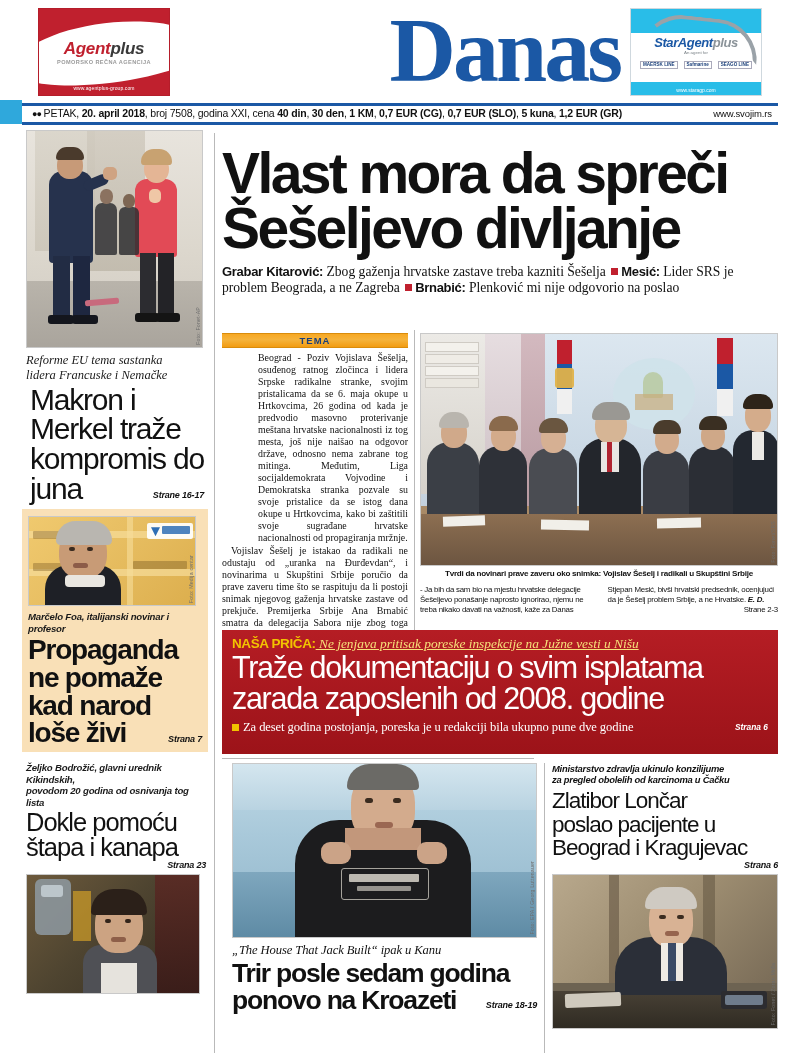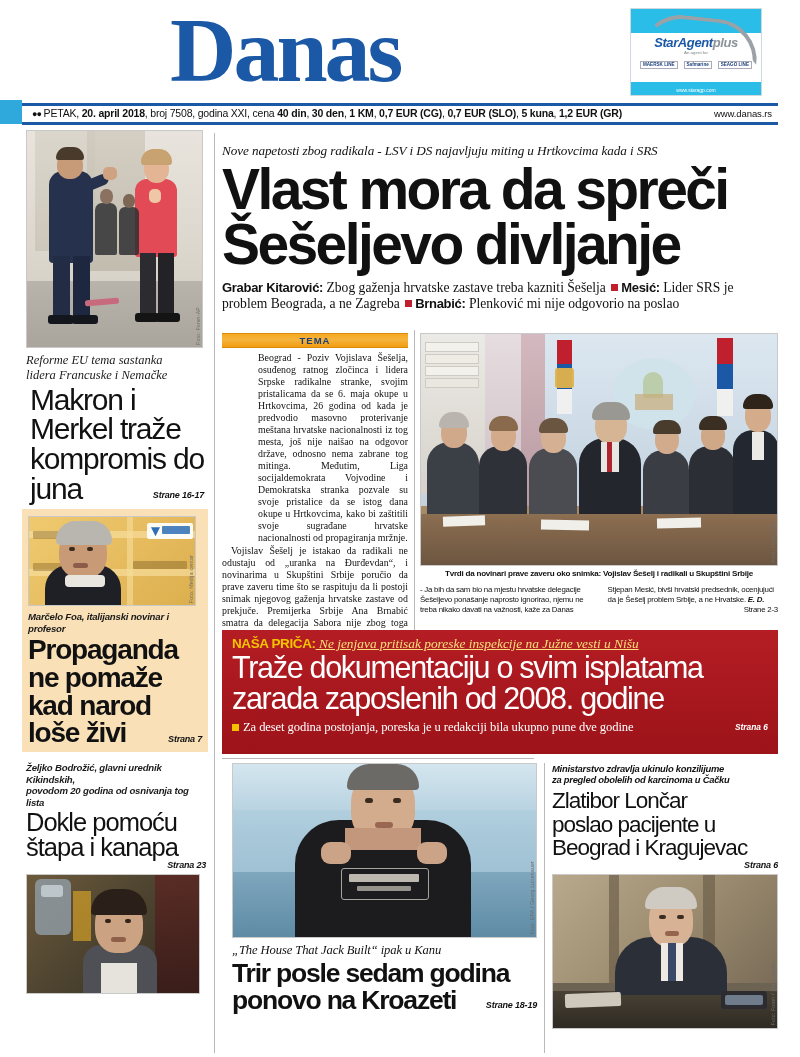--- a/index.html
+++ b/index.html
@@ -31,21 +31,21 @@
     font-size:5.6px;letter-spacing:.4px;color:#9b9b9b;font-weight:bold;
   }
   .logo-left .ap-url{
     position:absolute;left:0;bottom:4px;width:130px;text-align:center;
     font-size:5px;color:#ffffff;letter-spacing:.1px;
   }
   .masthead-title{
     position:absolute;left:170px;top:2px;width:450px;height:96px;
     font-family:"Liberation Serif", serif;font-weight:bold;
     font-size:92px;line-height:96px;color:#1b58a5;letter-spacing:-3px;
-    text-align:left;
+    text-align:right;
   }
   .logo-right{
     position:absolute;right:38px;top:8px;width:130px;height:86px;
     background:#ffffff;border:1px solid #cfd8de;overflow:hidden;
   }
   .logo-right .top-band{position:absolute;left:0;top:0;width:130px;height:24px;background:#29bde8;}
   .logo-right .arc{
     position:absolute;left:10px;top:8px;width:110px;height:34px;border:4px solid #9aa2a8;
     border-bottom-color:transparent;border-left-color:transparent;border-radius:60px 60px 0 0;transform:rotate(6deg);
   }
@@ -204,20 +204,26 @@
   .sc{position:absolute;left:0;top:0;right:0;bottom:0;}
   .sc div{position:absolute;}
 </style>
 </head>
 <body>
 
 <div class="page">
 
   <div class="masthead">
 
+    <div class="logo-left">
+      <div class="swoosh"></div>
+      <div class="ap-text"><span>Agent</span><span class="plus">plus</span></div>
+      <div class="ap-sub">POMORSKO REČNA AGENCIJA</div>
+      <div class="ap-url">www.agentplus-group.com</div>
+    </div>
 
     <div class="masthead-title">Danas</div>
 
     <div class="logo-right">
       <div class="top-band"></div>
       <div class="arc"></div>
       <div class="sa-text"><span>StarAgent</span><span class="gray">plus</span></div>
       <div class="sa-sub">An agent for</div>
       <div class="partners">
         <span class="p-box">MAERSK LINE</span>
@@ -230,21 +236,21 @@
   </div>
 
   <div class="blue-tab"></div>
   <div class="infobar">
     <div class="rule-top"></div>
     <div class="txt">
       <span class="dots">●●</span>
       <span>PETAK,</span>
       <b>20. april 2018</b><span>, broj 7508, godina XXI, cena </span><b>40 din</b>, <b>30 den</b>, <b>1 KM</b>, <b>0,7 EUR (CG)</b>, <b>0,7 EUR (SLO)</b>, <b>5 kuna</b>, <b>1,2 EUR (GR)</b>
     </div>
-    <div class="web">www.danas.rs</div>
+    <div class="web">www.svojim.rs</div>
     <div class="rule-bot"></div>
   </div>
 
   <div class="vrule" style="left:214px;top:133px;height:920px;"></div>
   <div class="vrule" style="left:414px;top:330px;height:300px;"></div>
   <div class="vrule" style="left:544px;top:763px;height:290px;"></div>
   <div class="hrule" style="left:222px;top:758px;width:312px;"></div>
 
   <div class="col-left">
 
@@ -338,21 +344,20 @@
           <div style="left:64px;top:14px;width:56px;height:26px;background:#2b2019;border-radius:26px 26px 4px 4px;"></div>
           <div style="left:78px;top:44px;width:6px;height:4px;background:#33241a;border-radius:2px;"></div>
           <div style="left:98px;top:44px;width:6px;height:4px;background:#33241a;border-radius:2px;"></div>
           <div style="left:84px;top:62px;width:15px;height:5px;background:#8e5f49;border-radius:3px;"></div>
         </div>
       </div>
     </div>
   </div>
 
   <div class="maintitle-wrap">
-    <div class="overline">Nove napetosti zbog radikala - LSV i DS najavljuju miting u Hrtkovcima kada i SRS</div>
     <div class="bigheadline">
       <span>Vlast mora da spreči</span><br><span>Šešeljevo divljanje</span>
     </div>
     <div class="deck">
       <b>Grabar Kitarović:</b><span> Zbog gaženja hrvatske zastave treba kazniti Šešelja </span><span class="sqr"></span><b>Mesić:</b><span> Lider SRS je problem Beograda, a ne Zagreba </span><span class="sqr"></span><b>Brnabić:</b><span> Plenković mi nije odgovorio na poslao</span>
     </div>
   </div>
 
   <div style="position:absolute;left:222px;top:333px;width:186px;">
     <div class="tema">TEMA</div>

